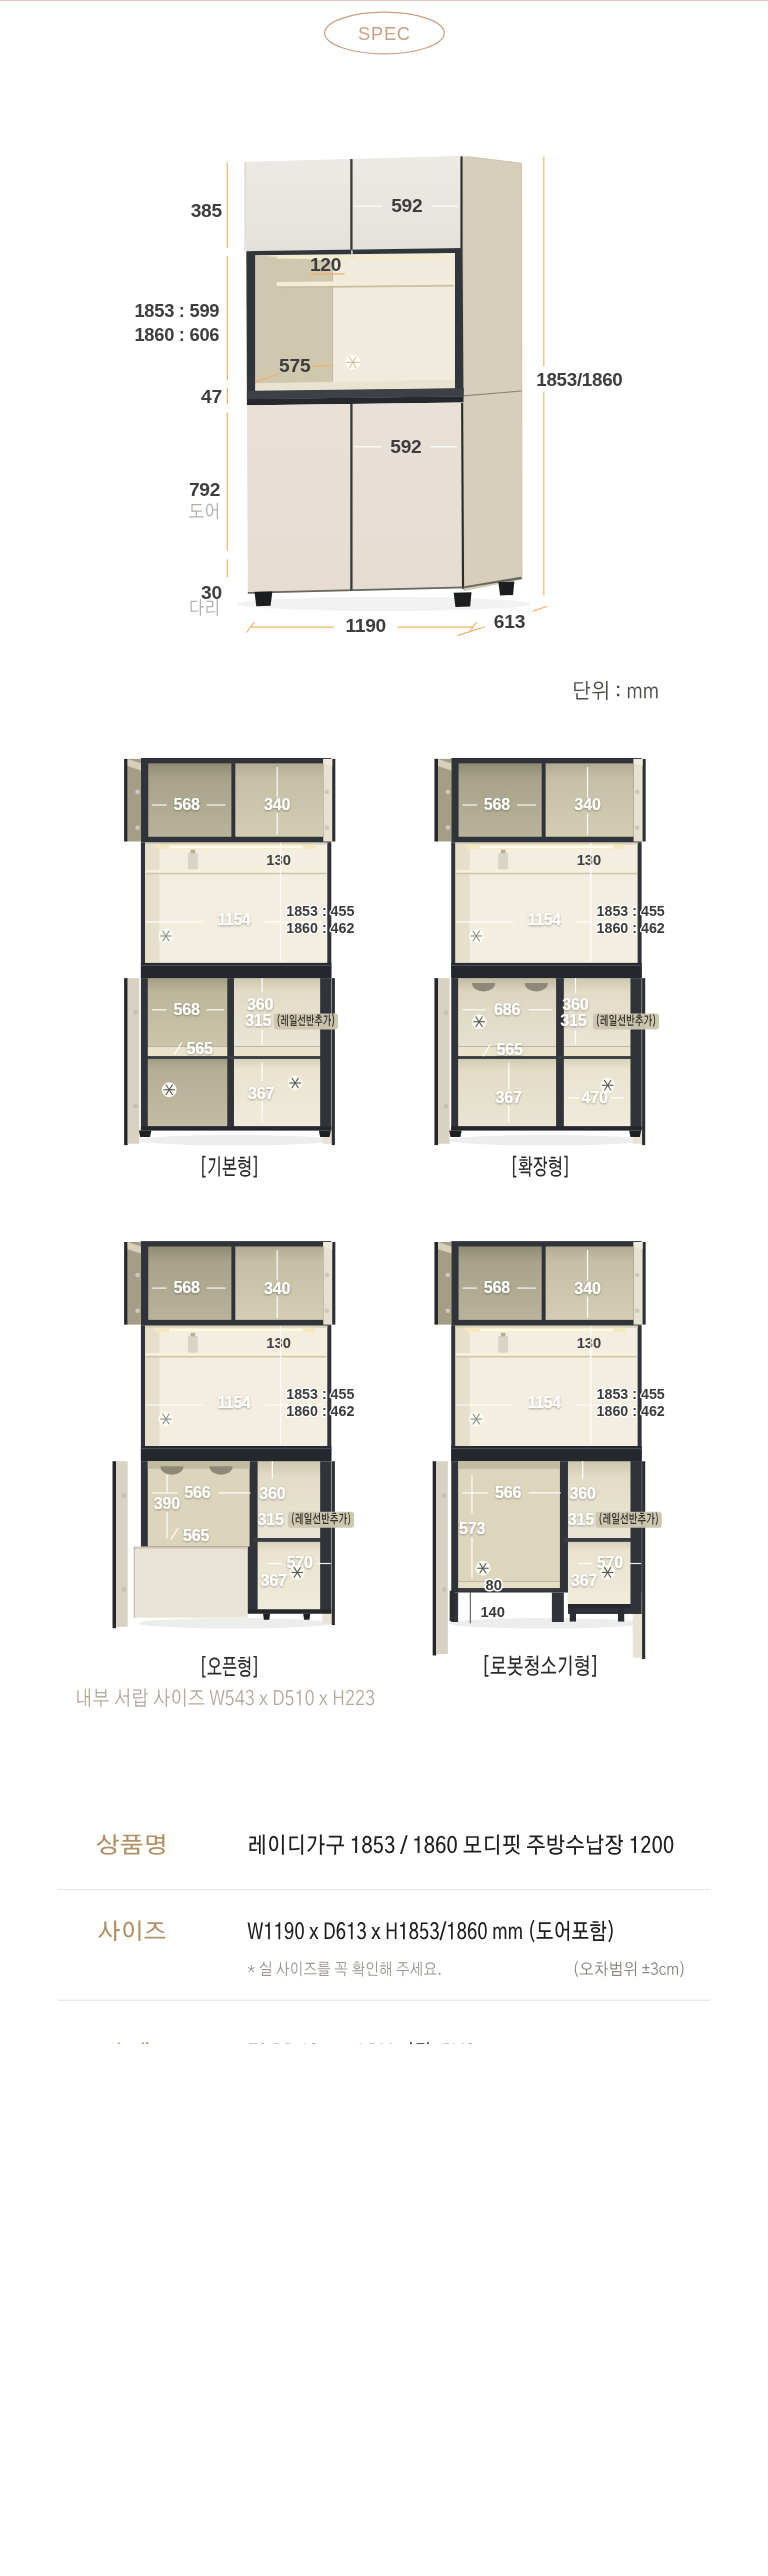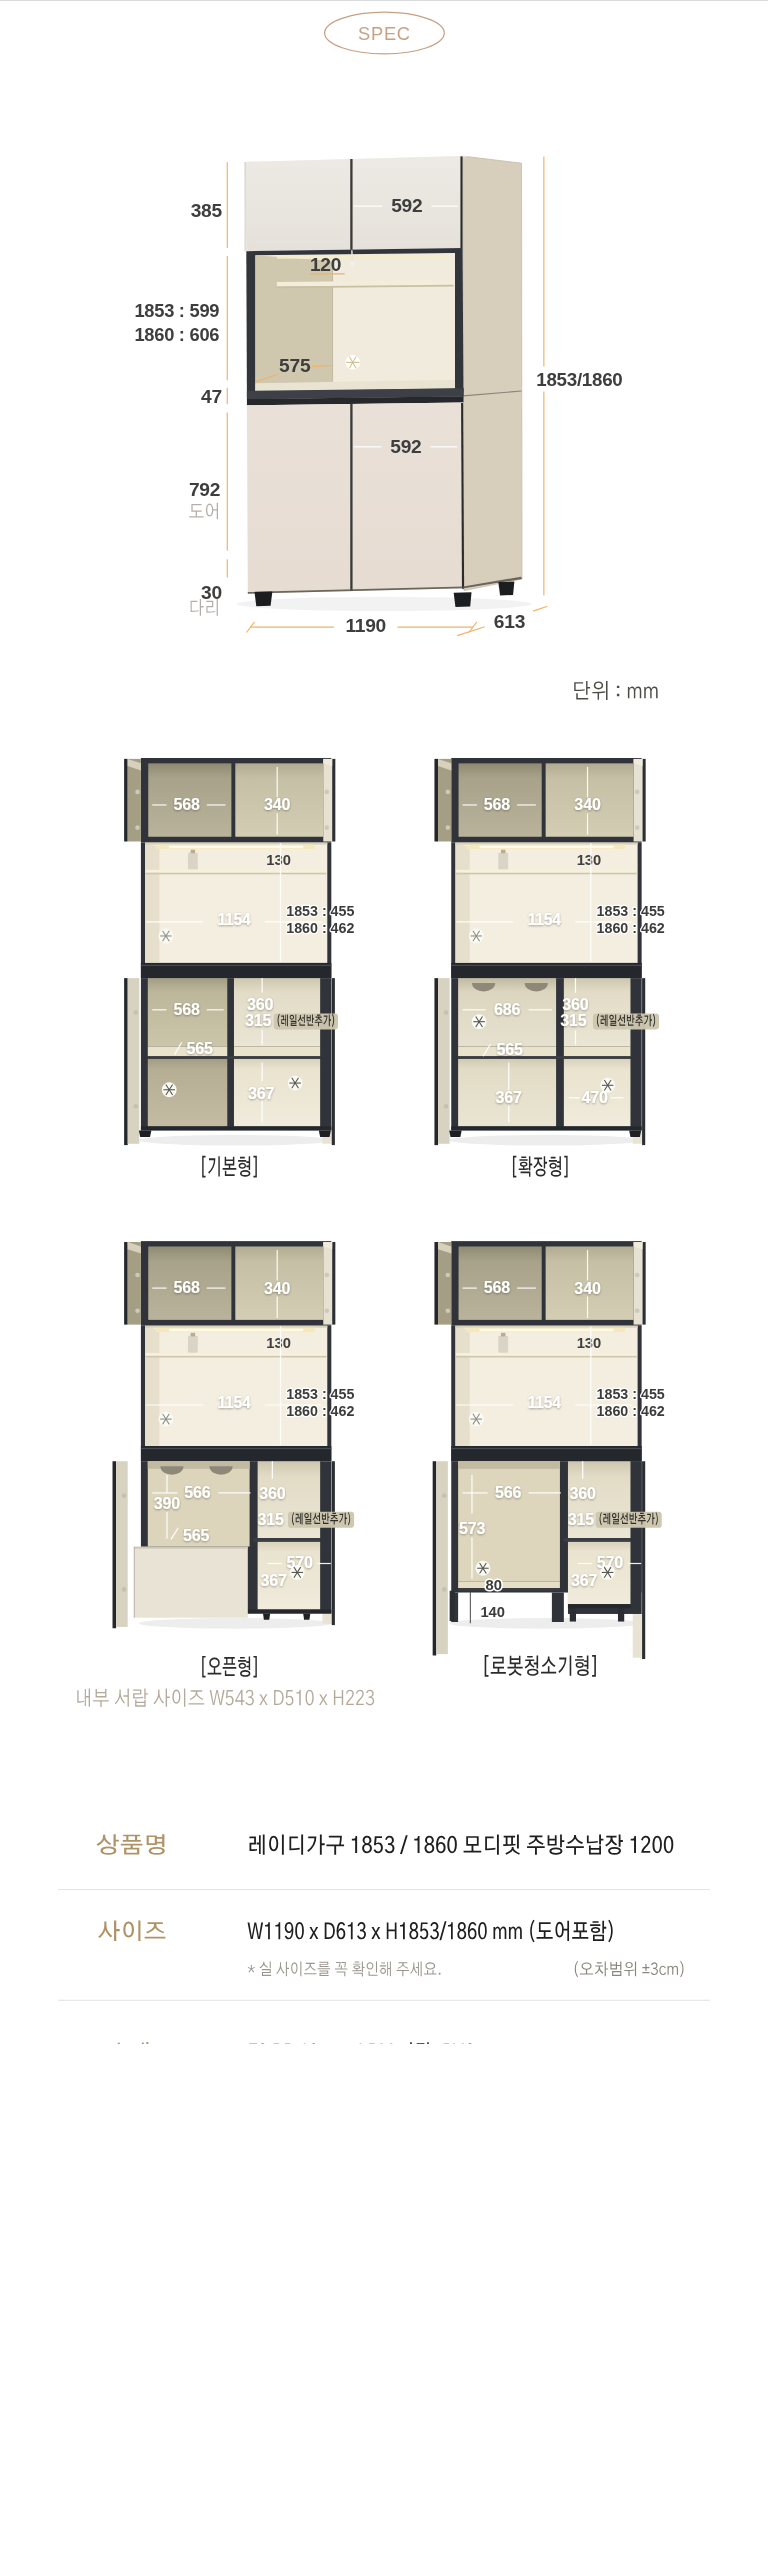--- a/index.html
+++ b/index.html
@@ -1,15 +1,15 @@
 <!DOCTYPE html>
 <html style="font-size:14.3px"><head><meta charset="utf-8"><title>spec</title>
 <style>
 html,body{margin:0;padding:0;background:#fff;}
-.page{position:relative;width:768px;height:2044px;background:#737373;overflow:hidden;font-family:"Liberation Sans",sans-serif;}
+.page{position:relative;width:768px;height:2044px;background:#b91c1c;overflow:hidden;font-family:"Liberation Sans",sans-serif;}
 </style></head>
 <body>
 <div class="page">
 <svg width="768" height="2576" viewBox="0 0 860 2884">
 <defs>
 <linearGradient id="doorU" x1="0" y1="0" x2="0" y2="1">
  <stop offset="0" stop-color="#edeae5"></stop>
           <stop offset="1" stop-color="#e5e1da"></stop>
 </linearGradient>
 <linearGradient id="doorL" x1="0" y1="0" x2="0" y2="1">

